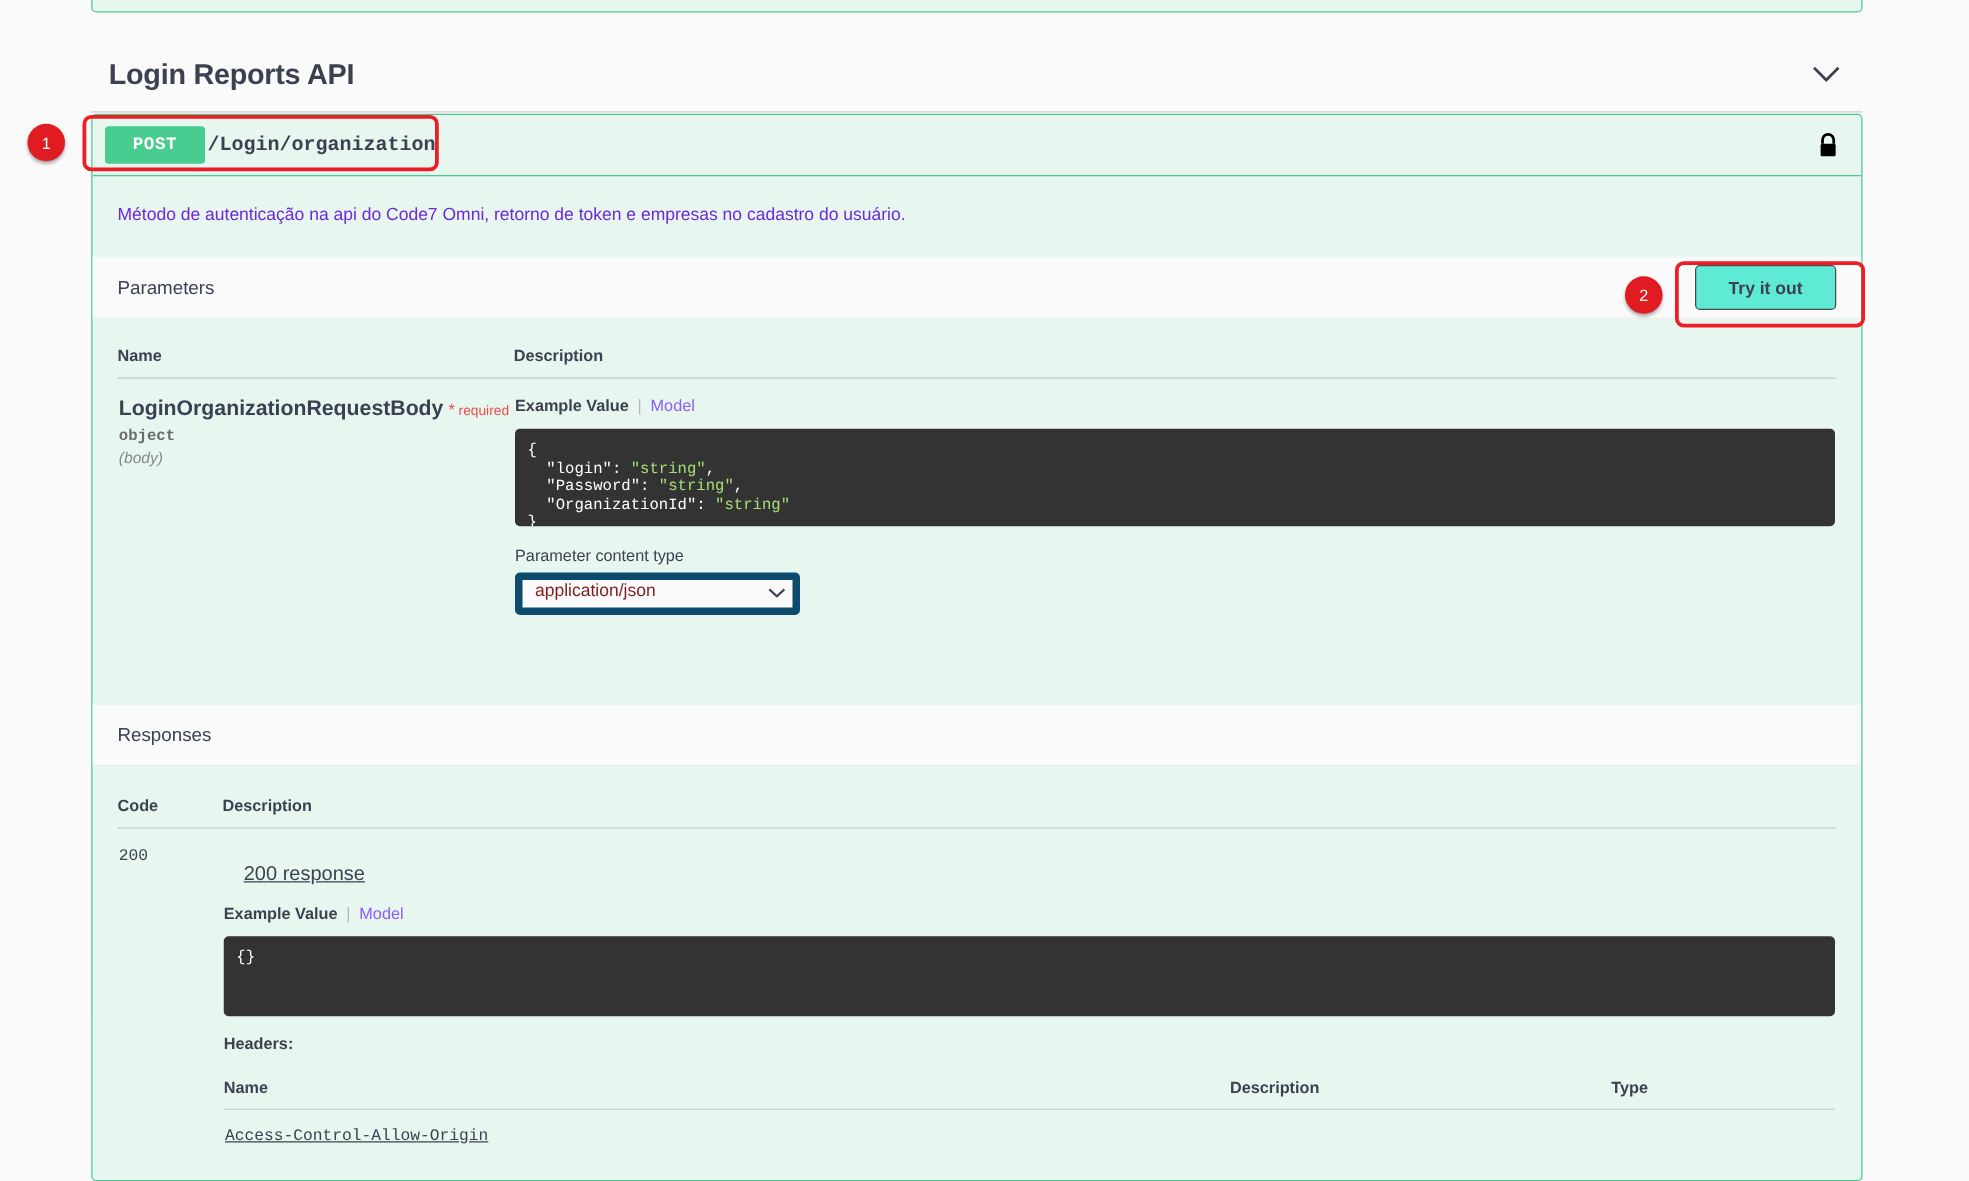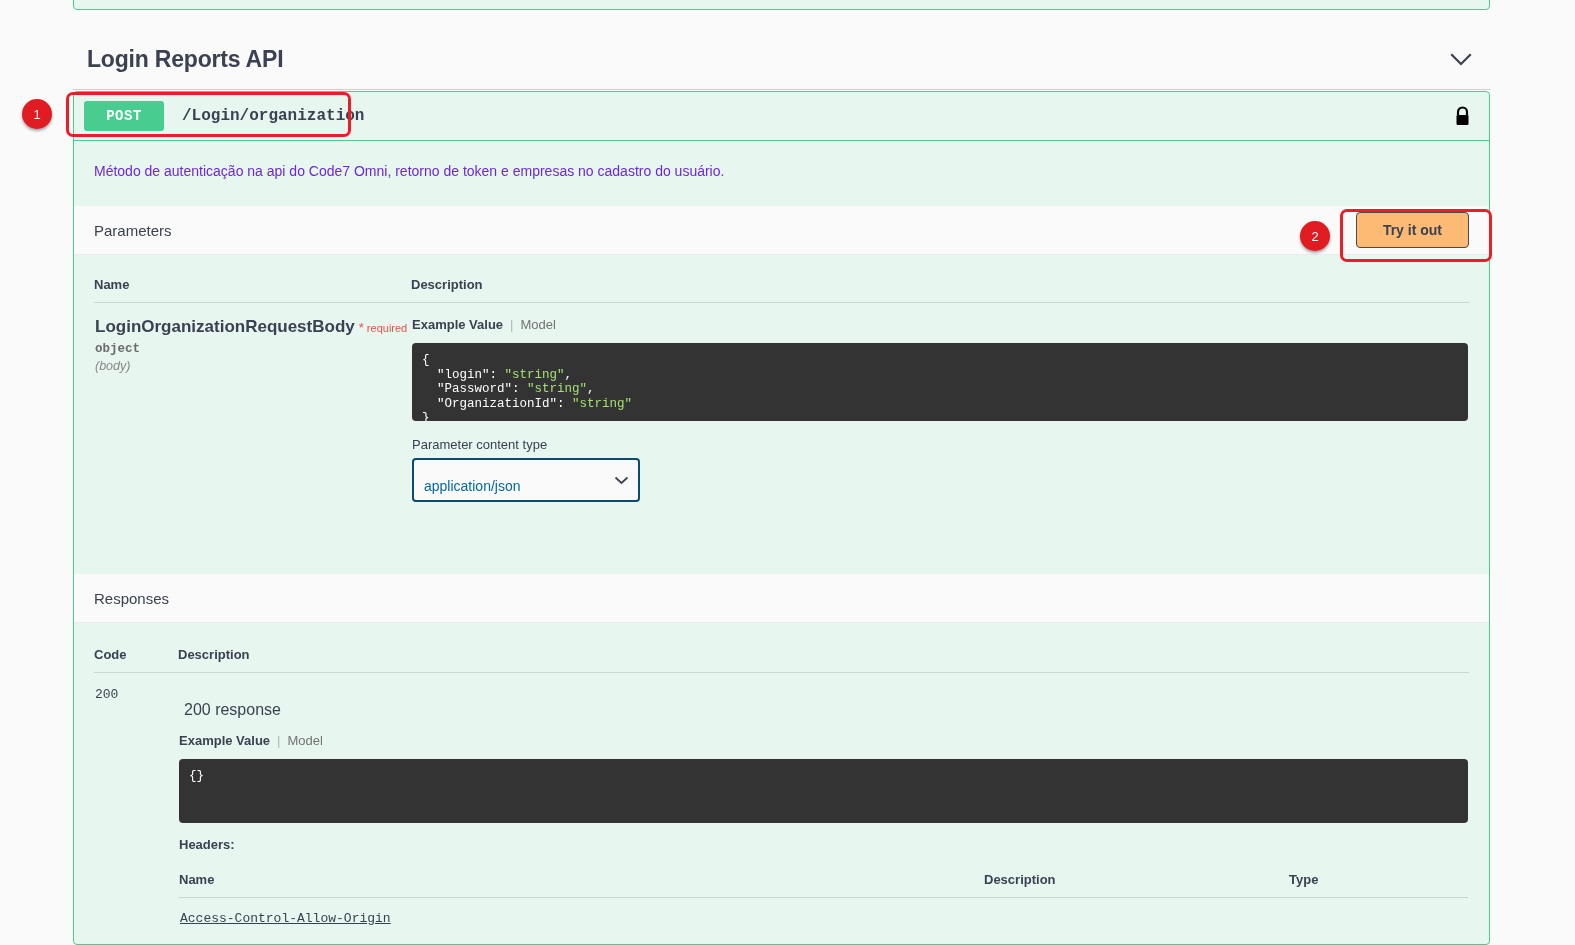--- a/index.html
+++ b/index.html
@@ -56,21 +56,20 @@
     border-radius: 4px;
     overflow: hidden;
   }
   .opblock-summary {
     height: 49px;
     display: flex;
     align-items: center;
     padding: 0 18px 0 10px;
     border-bottom: 1px solid #49cc90;
     cursor: pointer;
-    gap: 16px;
   }
   .http-method {
     background: #49cc90;
     color: #fff;
     font-family: "Liberation Mono", monospace;
     font-size: 14px;
     font-weight: bold;
     letter-spacing: 0.5px;
     text-align: center;
     border-radius: 3px;
@@ -109,43 +108,43 @@
     font-weight: normal;
     color: #3b4151;
   }
   .band-right {
     margin-left: auto;
     display: flex;
     align-items: center;
     gap: 12px;
   }
   .tryout-btn {
-    background: #fdba74;
+    background: #5eead4;
     border: 1px solid #4a4a4a;
     border-radius: 4px;
     color: #3b4151;
     font-size: 14px;
     font-weight: bold;
     padding: 9px 26px;
     cursor: pointer;
     font-family: "Liberation Sans", sans-serif;
   }
   .rct-label {
     font-size: 13px;
     color: #3b4151;
   }
   select.content-select {
     appearance: none;
     -webkit-appearance: none;
     background: #fafafa;
-    border: 2px solid #0c4a6e;
+    border: 6px solid #0c4a6e;
     border-radius: 4px;
     font-size: 14px;
-    color: #0369a1;
-    padding: 18px 34px 6px 10px;
+    color: #7f1d1d;
+    padding: 0 34px 6px 10px;
     font-family: "Liberation Sans", sans-serif;
     cursor: pointer;
   }
   .select-wrap { position: relative; display: inline-block; }
   .select-wrap .caret {
     position: absolute;
     right: 11px; top: 50%;
     transform: translateY(-50%);
     pointer-events: none;
   }
@@ -190,21 +189,21 @@
     margin-top: 3px;
   }
 
   .ex-tabs {
     font-size: 13px;
     color: #3b4151;
     margin-bottom: 11px;
   }
   .ex-tabs .active { font-weight: bold; text-align: center; }
   .ex-tabs .sep { color: #b5b5b5; margin: 0 7px; }
-  .ex-tabs .inactive { color: #737373; cursor: pointer; }
+  .ex-tabs .inactive { color: #8b5cf6; cursor: pointer; }
 
   .code-box {
     background: #333333;
     border-radius: 4px;
     padding: 10px 10px 10px 10px;
     font-family: "Liberation Mono", monospace;
     font-size: 12.5px;
     line-height: 14.5px;
     color: #ffffff;
     white-space: pre;
@@ -222,21 +221,22 @@
   .col-code { width: 84px; }
   .resp-code {
     font-family: "Liberation Mono", monospace;
     font-size: 13px;
     color: #3b4151;
     padding-top: 16px;
   }
   .resp-desc-title {
     font-size: 16px;
     color: #3b4151;
-    margin: 14px 0 14px 5px;
+    margin: 14px 0 14px 16px;
+    text-decoration: underline;
   }
   .hdr-label {
     font-size: 13px;
     font-weight: bold;
     color: #3b4151;
     margin: 14px 0 12px 0;
   }
   .hdr-tbl { width: 100%; border-collapse: collapse; }
   .hdr-tbl th {
     text-align: left;

